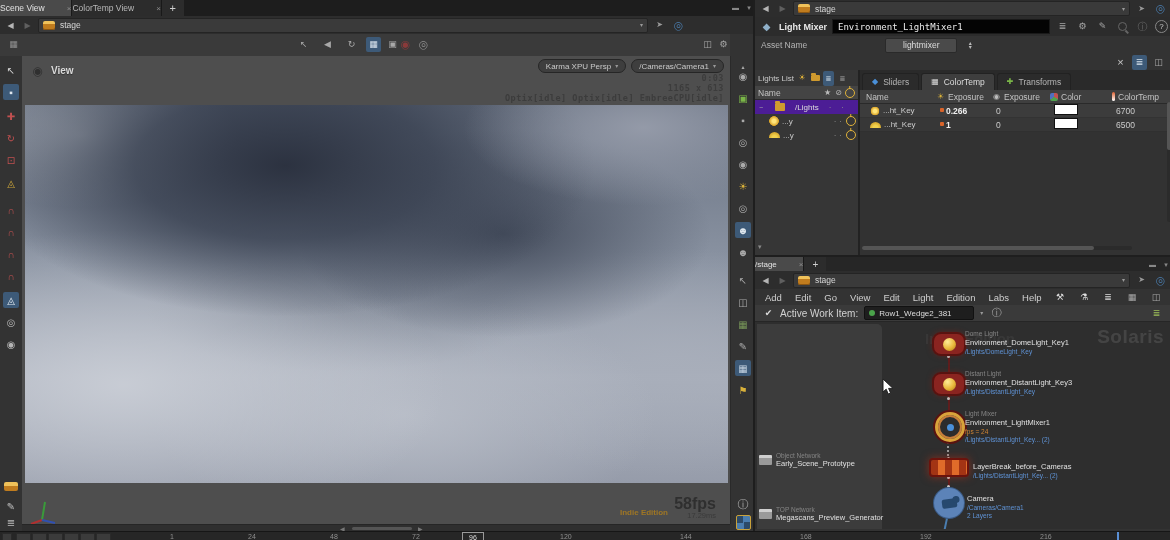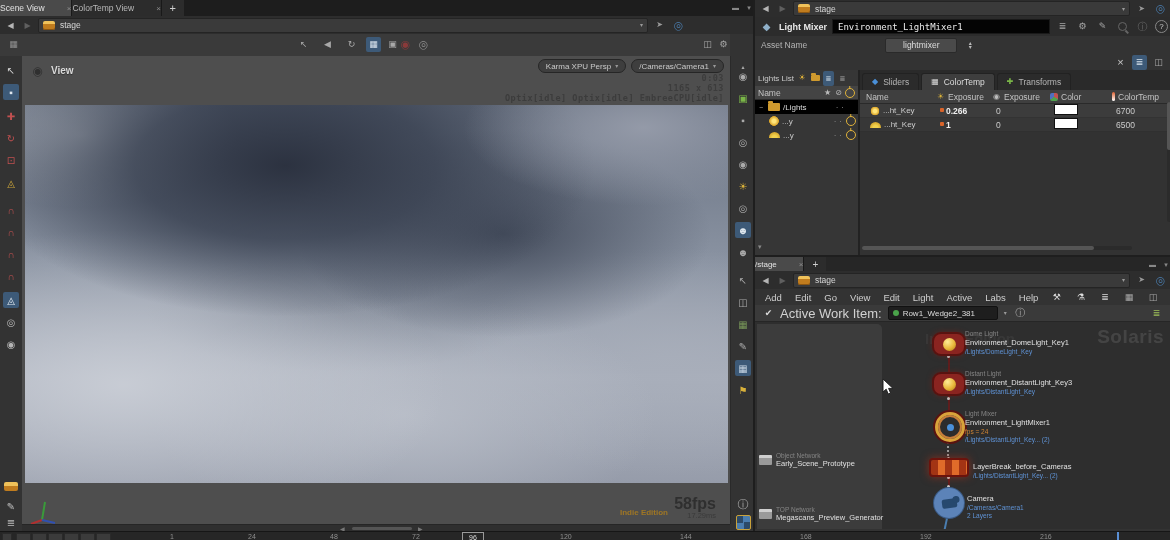--- a/index.html
+++ b/index.html
@@ -276,21 +276,21 @@
           <span class="gi" style="width:11px;font-size:7px">≣</span>
         </div>
         <div class="flex" style="height:13px;background:#444;border-bottom:1px solid #2a2a2a;padding:0 3px">
           <span class="th" style="flex:1">Name</span>
           <span class="gi" style="width:11px;color:#bbb;font-size:8px">★</span>
           <span class="gi" style="width:11px;color:#bbb;font-size:8px">⊘</span>
           <span class="gi" style="width:11px">
               <span class="powerB"></span>
             </span>
         </div>
-        <div class="flex" style="height:14px;padding:0 2px;gap:3px;background:#000000">
+        <div class="flex" style="height:14px;padding:0 2px;gap:10px;background:#4c1d95">
           <span class="gi" style="width:8px;color:#aaa;font-size:7px">−</span>
           <span class="folderic"></span>
           <span style="flex:1;font-size:8px;color:#ddd">/Lights</span>
           <span class="dot">·</span>
           <span class="dot" style="margin-right:12px">·</span>
         </div>
         <div class="flex" style="height:14px;padding:0 2px 0 14px;gap:3px">
           <span class="dlightic"></span>
           <span style="flex:1;font-size:8px;color:#ccc">...y</span>
           <span class="dot">·</span>
@@ -396,33 +396,33 @@
       <span class="gi" style="color:#9a9a9a;font-size:8px">➤</span>
       <span class="gi" style="color:#4a7daf;font-size:11px">◎</span>
     </div>
     <div class="flex" style="height:16px;background:#333;padding:0 8px;gap:9px">
       <span class="menuitem">Add</span>
       <span class="menuitem">Edit</span>
       <span class="menuitem">Go</span>
       <span class="menuitem">View</span>
       <span class="menuitem">Edit</span>
       <span class="menuitem">Light</span>
-      <span class="menuitem">Active</span>
+      <span class="menuitem">Edition</span>
       <span class="menuitem">Labs</span>
       <span class="menuitem">Help</span>
       <span class="gi" style="color:#ddd">⚒</span>
       <span class="gi" style="color:#ddd">⚗</span>
       <span class="gi" style="color:#ddd">≣</span>
       <span class="gi">▦</span>
       <span class="gi">◫</span>
 
     </div>
     <div class="flex" style="height:16px;background:#3a3a3a;border-bottom:1px solid #262626;padding:0 8px;gap:6px">
       <span class="gi" style="width:11px;color:#ddd;font-size:9px">✔</span>
-      <span style="font-size:13px;color:#d2d2d2;white-space:nowrap">Active Work Item:</span>
+      <span style="font-size:10px;color:#d2d2d2;white-space:nowrap">Active Work Item:</span>
       <div class="flex" style="width:100px;height:12px;background:#1e1e1e;border:1px solid #111;border-radius:2px;gap:4px;padding:0 4px">
         <span style="width:6px;height:6px;border-radius:50%;background:#4aa34a"></span>
         <span style="font-size:8px;color:#ddd;white-space:nowrap">Row1_Wedge2_381</span>
       </div>
       <span class="caret">▾</span>
       <span class="gi" style="font-size:10px">ⓘ</span>
       <span style="flex:1"></span>
       <span class="gi" style="color:#9fc15a">≣</span>
     </div>
 

